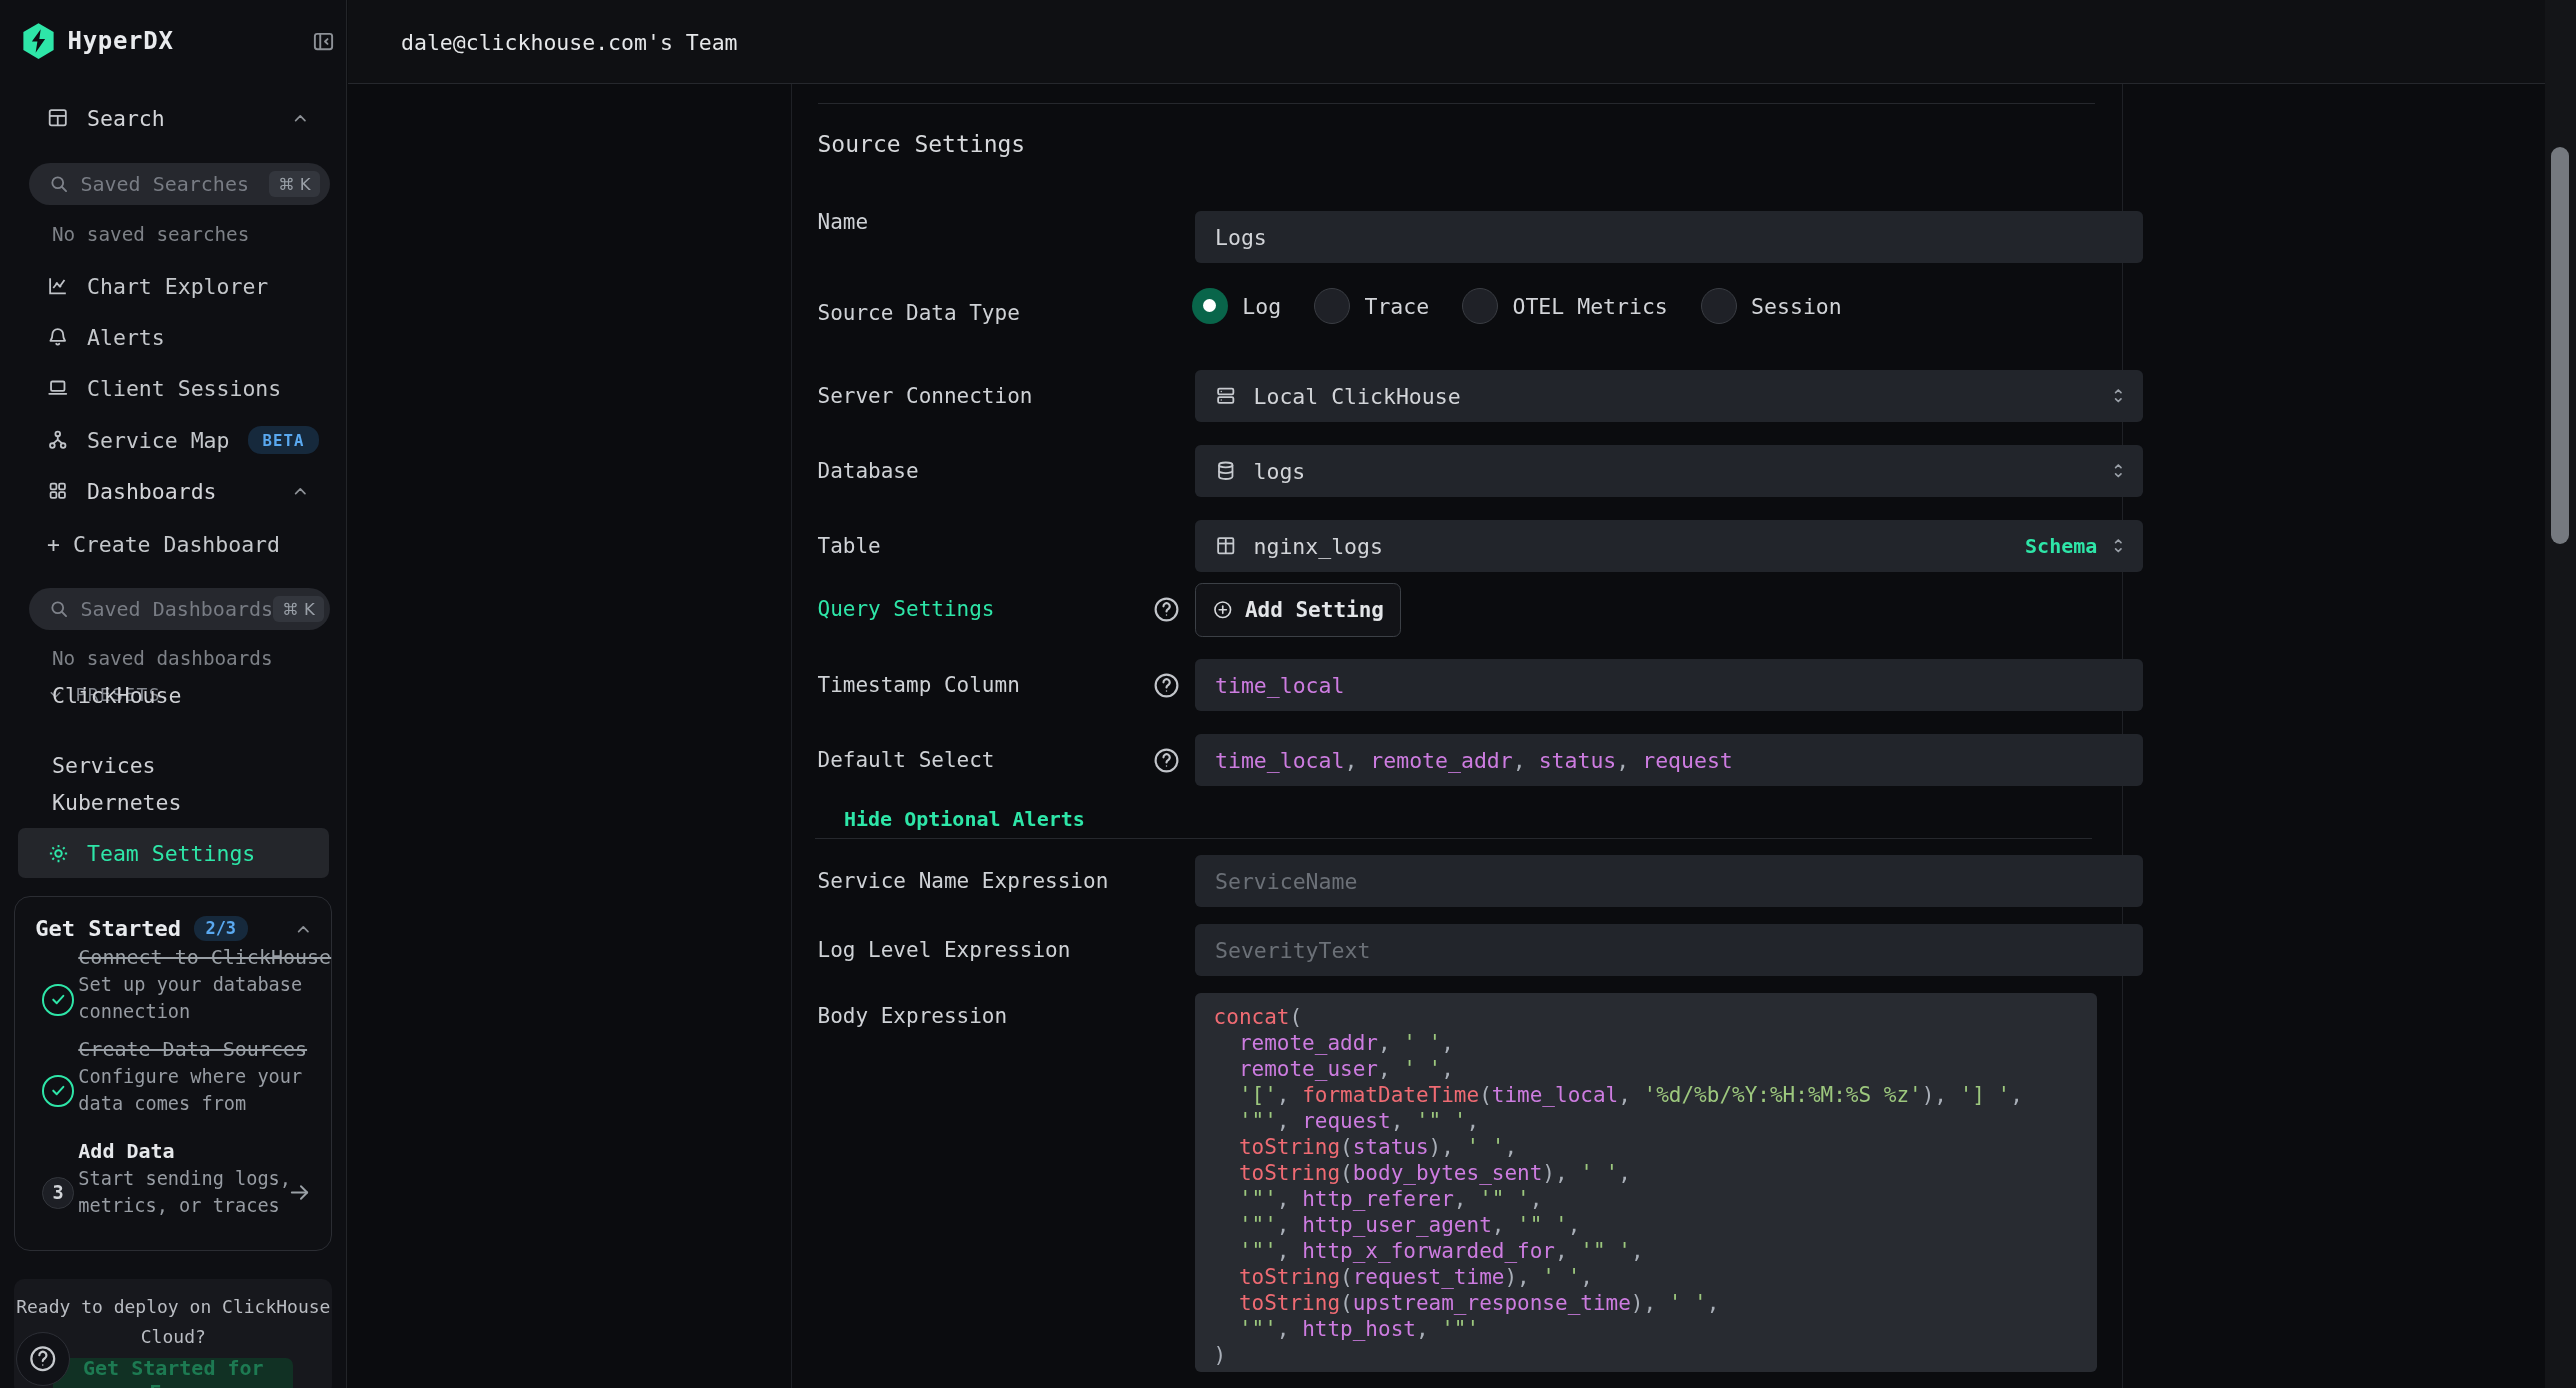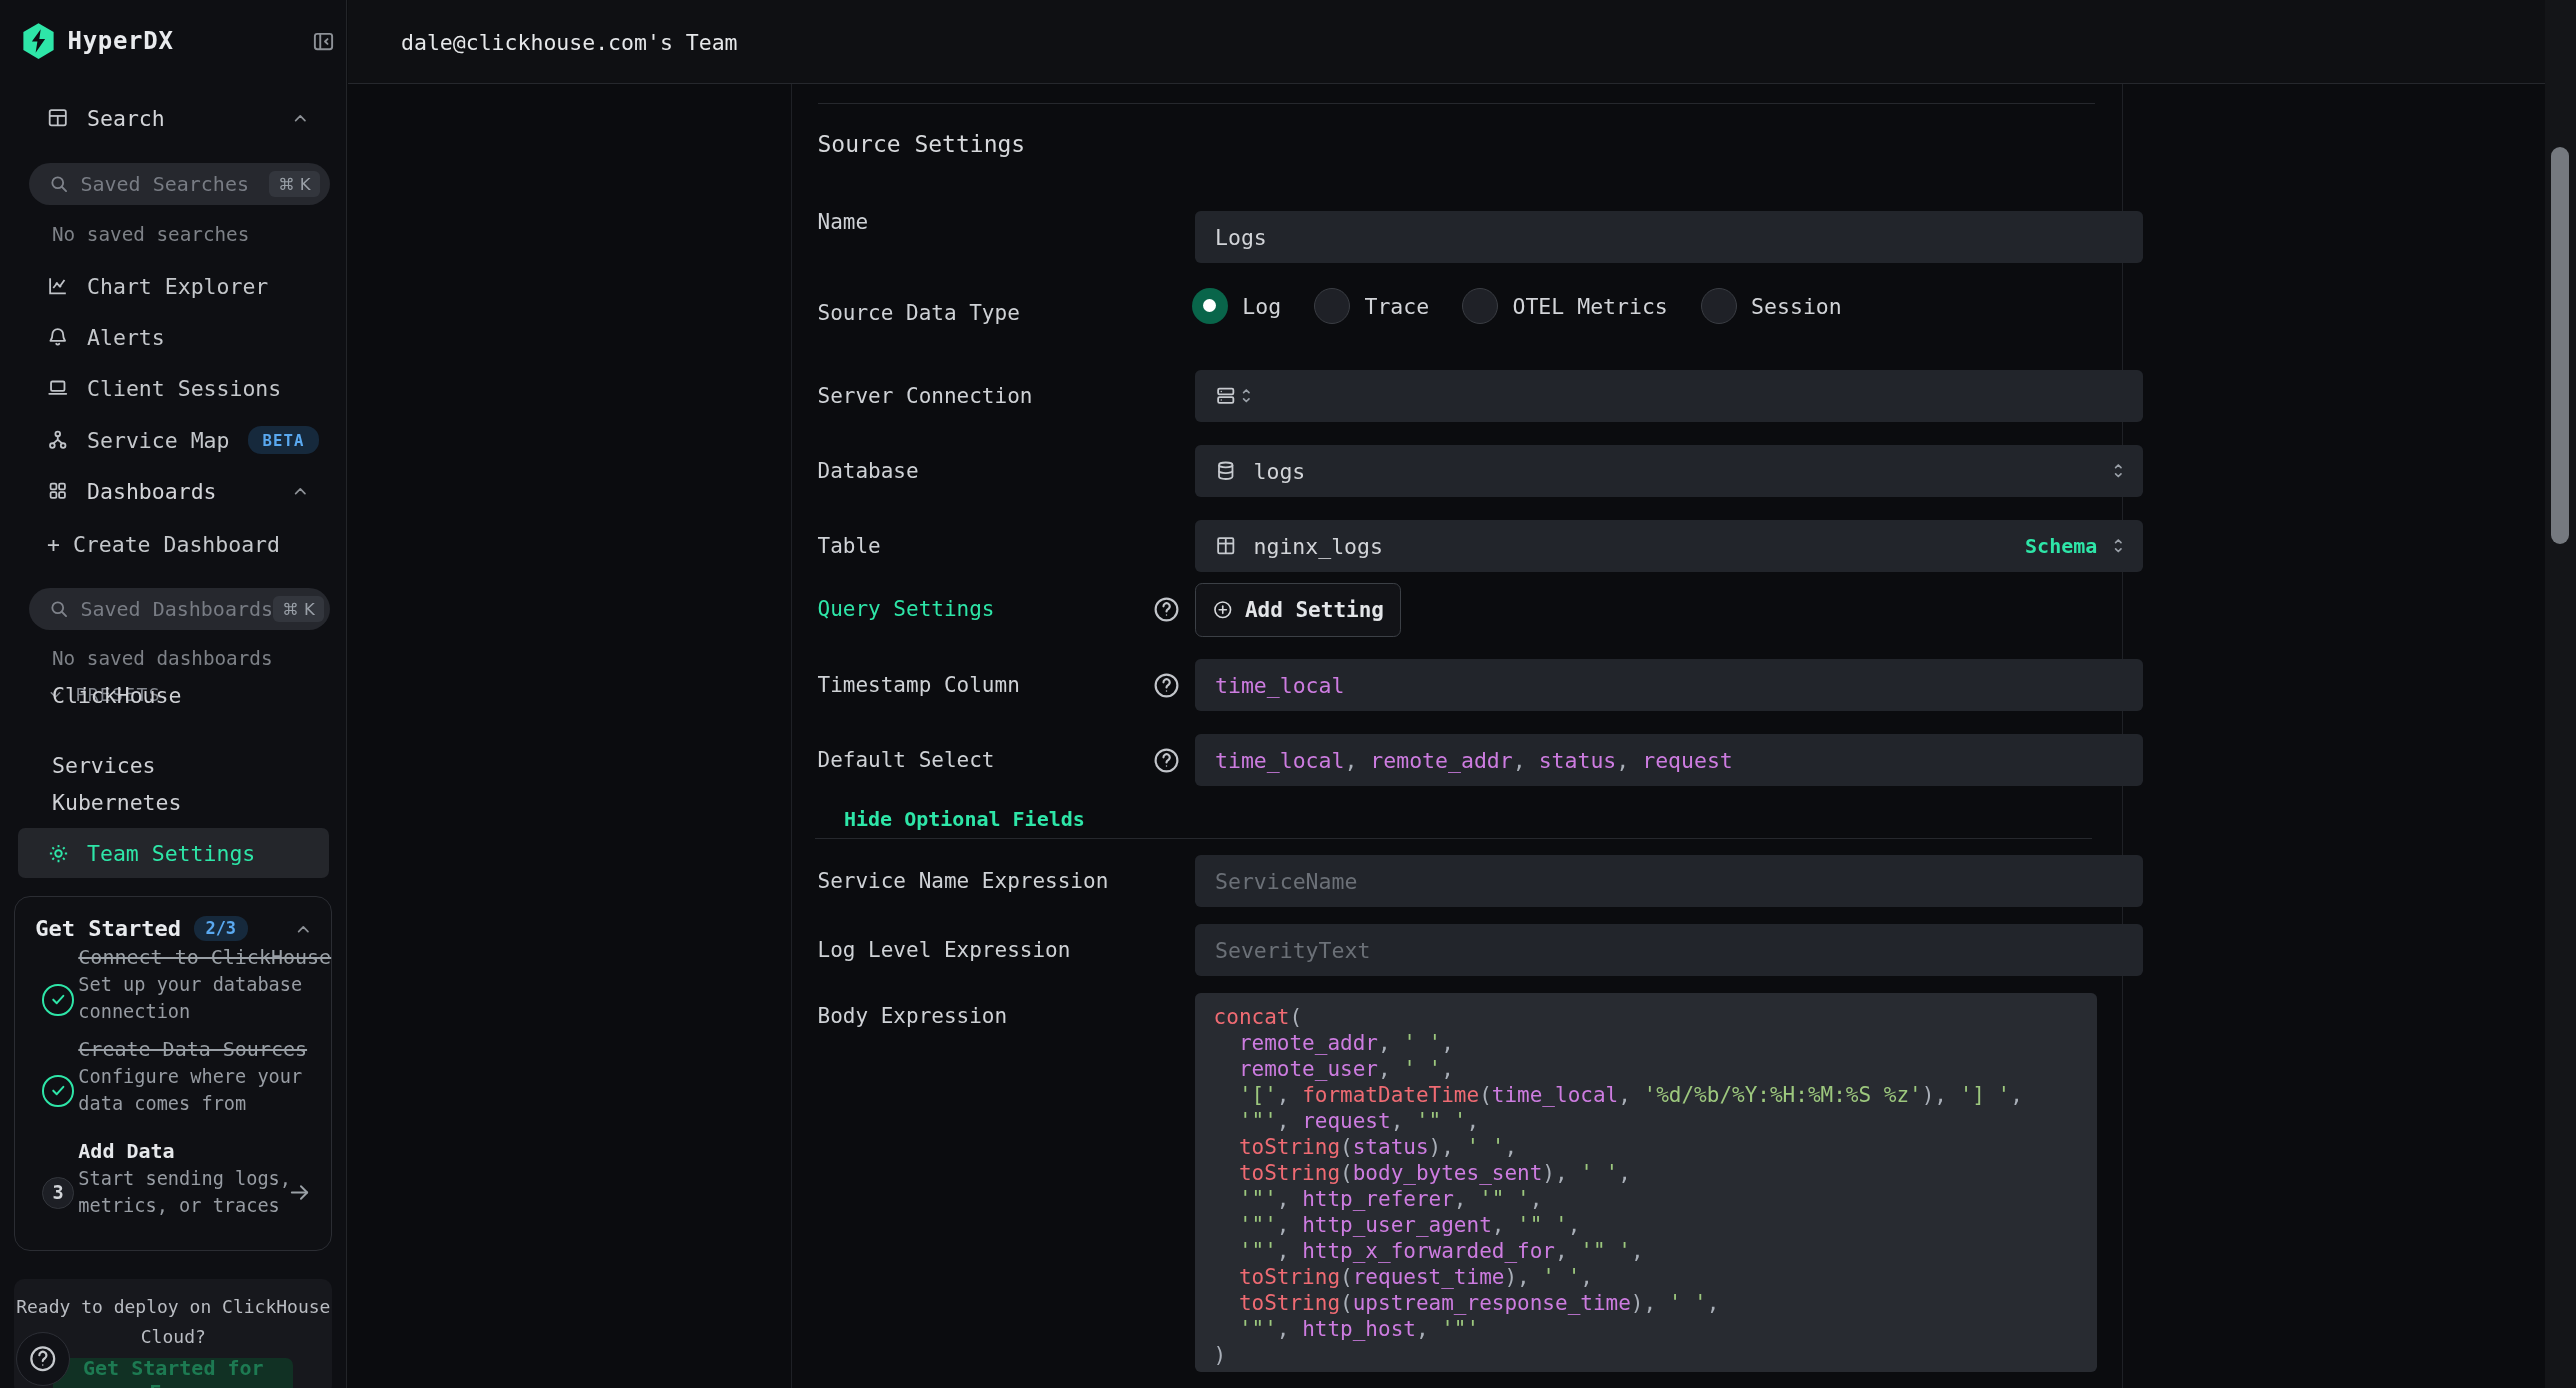--- a/index.html
+++ b/index.html
@@ -427,20 +427,21 @@
   <div class="form-label" style="top:296px;">Server Connection</div>
   <div class="field select" style="top:286px;">
     <span class="fic">
       <svg width="21.5" height="21.5" viewBox="0 0 24 24" fill="none" stroke="currentColor" stroke-width="2">
           <rect x="3.5" y="4" width="17" height="6.4" rx="1.5"></rect>
           <rect x="3.5" y="13.6" width="17" height="6.4" rx="1.5"></rect>
           <circle cx="7" cy="7.2" r="0.8" fill="currentColor" stroke="none"></circle>
           <circle cx="7" cy="16.8" r="0.8" fill="currentColor" stroke="none"></circle>
         </svg>
     </span>
+    <span class="val">Local ClickHouse</span>
     <span class="updown">
       <svg width="18.6" height="21.5" viewBox="0 0 24 28" fill="none" stroke="currentColor" stroke-width="2.2" stroke-linecap="round" stroke-linejoin="round">
           <polyline points="8.5,10 12,6.5 15.5,10"></polyline>
           <polyline points="8.5,18 12,21.5 15.5,18"></polyline>
         </svg>
     </span>
   </div>
 
   <div class="form-label" style="top:371px;">Database</div>
   <div class="field select" style="top:361px;">
@@ -515,21 +516,21 @@
     <svg width="29" height="29" viewBox="0 0 24 24" fill="none" stroke="currentColor" stroke-width="1.8" stroke-linecap="round">
         <circle cx="12" cy="12" r="9"></circle>
         <path d="M9.5 9.4 a2.6 2.6 0 1 1 4 2.2 c-.8.6-1.5 1-1.5 2"></path>
         <circle cx="12" cy="16.6" r="0.6" fill="currentColor" stroke="none"></circle>
       </svg>
   </span>
   <div class="field" style="top:650px;">
     <span class="tok-field"><span class="tok-id">time_local</span><span class="tok-p">, </span><span class="tok-id">remote_addr</span><span class="tok-p">, </span><span class="tok-id">status</span><span class="tok-p">, </span><span class="tok-id">request</span></span>
   </div>
 
-  <span class="link-green" style="top:723px;">Hide Optional Fields</span>
+  <span class="link-green" style="top:723px;">Hide Optional Alerts</span>
   <div class="rule" style="top:754px; left:24px;"></div>
 
   <div class="form-label" style="top:781px;">Service Name Expression</div>
   <div class="field" style="top:771px;">
     <input placeholder="ServiceName" style="">
   </div>
 
   <div class="form-label" style="top:850px;">Log Level Expression</div>
   <div class="field" style="top:840px;">
     <input placeholder="SeverityText" style="">

